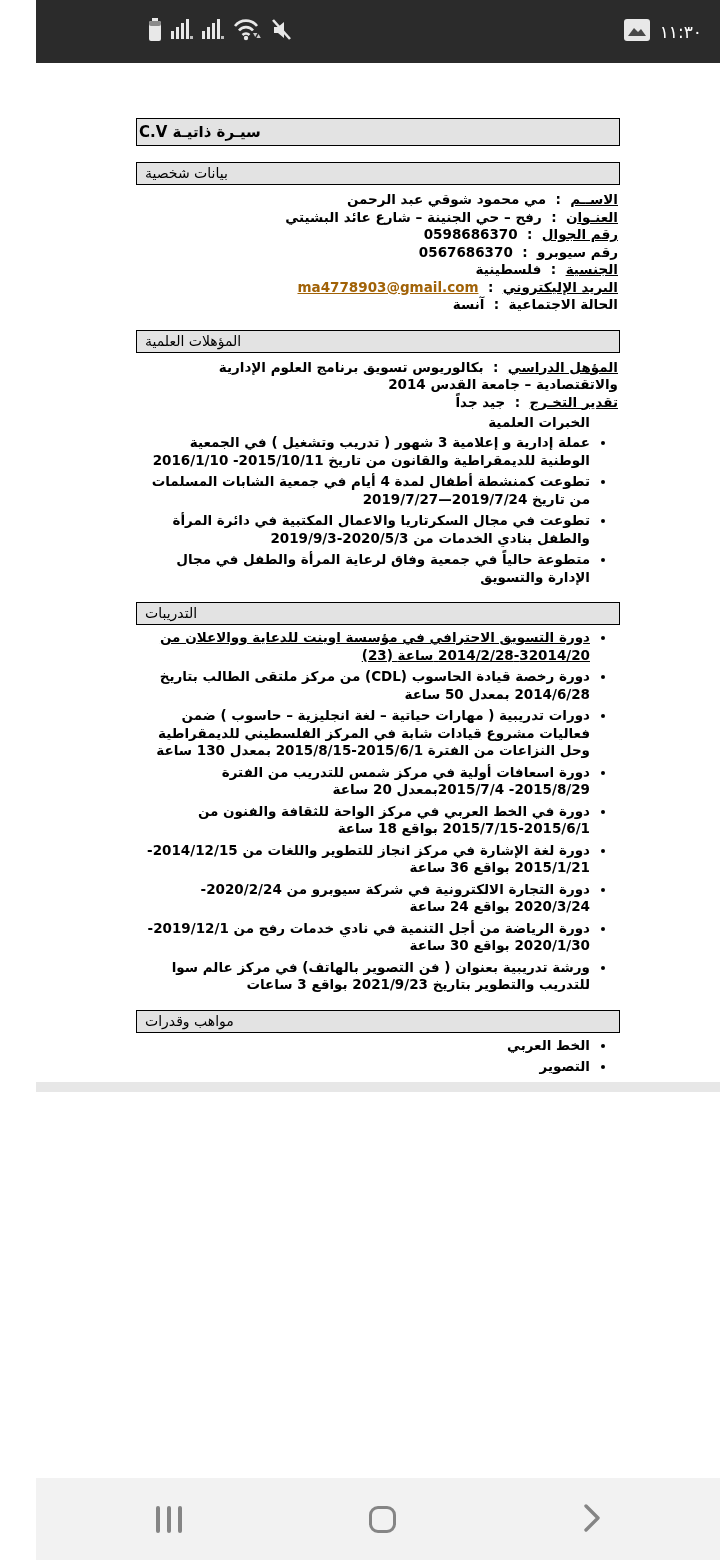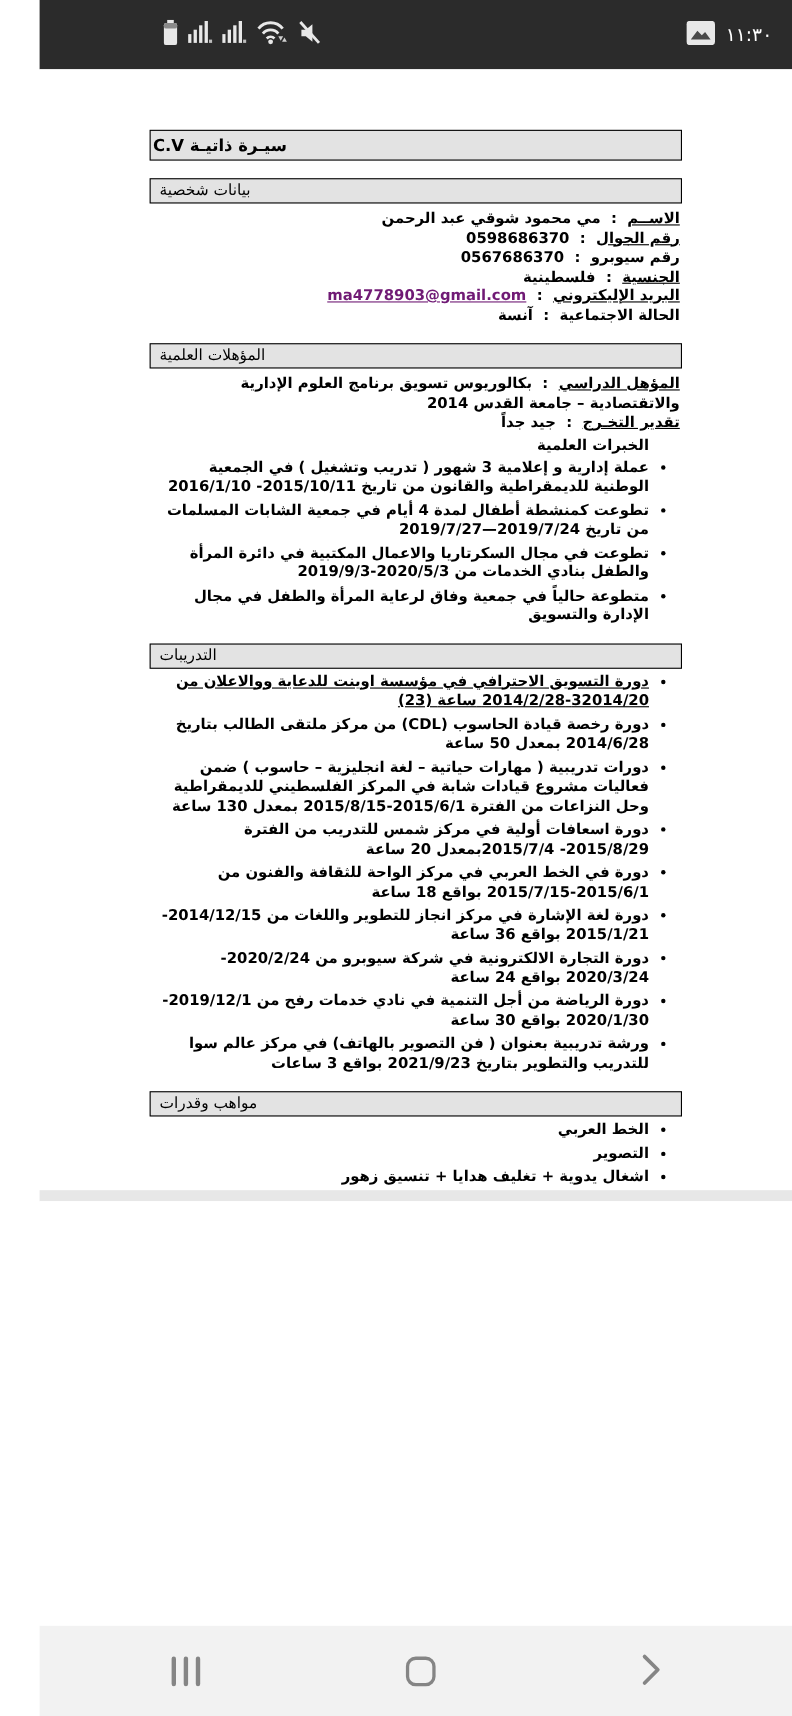--- a/index.html
+++ b/index.html
@@ -15,21 +15,21 @@
   
   .doc-area{flex:1;display:flex;flex-direction:column;background:#ffffff;}
   .page1{height:1019px;flex:0 0 auto;padding:55px 100px 0 100px;direction:rtl;overflow:hidden;color:#000;}
   .title-box{border:1px solid #000;background:#e3e3e3;text-align:left;font-weight:bold;
              font-size:15px;padding:4px 2px;}
   .section-box{border:1px solid #000;background:#e3e3e3;font-weight:normal;font-size:14px;
                padding:2px 8px 3px;margin:16px 0 4px 0;text-align:left;}
   .fields{padding:2px 2px 0 0;}
   .field-row{font-size:13.5px;font-weight:bold;line-height:17.5px;text-align:right;}
   .u{text-decoration:underline;}
-  .link{color:#701a75;text-decoration:underline;}
+  .link{color:#a16207;text-decoration:underline;}
   .subheader{font-weight:bold;font-size:13.5px;padding:2px 30px 0 0;line-height:18px;}
   ul.bullets{margin:3px 0 3px 0;padding:0 30px 0 4px;list-style:disc;}
   ul.bullets li{font-size:13.5px;font-weight:bold;line-height:17.5px;margin-bottom:4px;text-align:right;}
   .page-separator{height:10px;background:#e7e7e7;flex:0 0 auto;}
   .page-rest{flex:1;background:#ffffff;}
   
   .nav-bar{height:82px;background:#f2f2f2;display:flex;align-items:center;justify-content:center;
            gap:175px;flex:0 0 auto;}
   .nav-btn{background:none;border:none;padding:6px;display:flex;align-items:center;justify-content:center;cursor:pointer;}
   .recents-bars{display:flex;gap:7px;}
@@ -98,20 +98,21 @@
   </div>
 
   <div class="doc-area">
     <div class="page1">
 
       <div class="title-box">سيـرة ذاتيـة   C.V</div>
 
       <div class="section-box">بيانات شخصية</div>
       <div class="fields">
           <div class="field-row"><span class="u">الاســم</span><span>&nbsp; : &nbsp;</span><span class="">مي محمود شوقي عبد الرحمن</span></div>
+          <div class="field-row"><span class="u">العنـوان</span><span>&nbsp; : &nbsp;</span><span class="">رفح – حي الجنينة – شارع عائد البشيتي</span></div>
           <div class="field-row"><span class="u">رقم الجوال</span><span>&nbsp; : &nbsp;</span><span class="">0598686370</span></div>
           <div class="field-row"><span class="">رقم سيوبرو</span><span>&nbsp; : &nbsp;</span><span class="">0567686370</span></div>
           <div class="field-row"><span class="u">الجنسية</span><span>&nbsp; : &nbsp;</span><span class="">فلسطينية</span></div>
           <div class="field-row"><span class="u">البريد الإليكتروني</span><span>&nbsp; : &nbsp;</span><span class="link">ma4778903@gmail.com</span></div>
           <div class="field-row"><span class="">الحالة الاجتماعية</span><span>&nbsp; : &nbsp;</span><span class="">آنسة</span></div>
         </div>
 
       <div class="section-box">المؤهلات العلمية</div>
       <div class="fields">
           <div class="field-row"><span class="u">المؤهل الدراسي</span><span>&nbsp; : &nbsp;</span><span class="">بكالوريوس تسويق برنامج العلوم الإدارية والاتقتصادية – جامعة القدس 2014</span></div>

